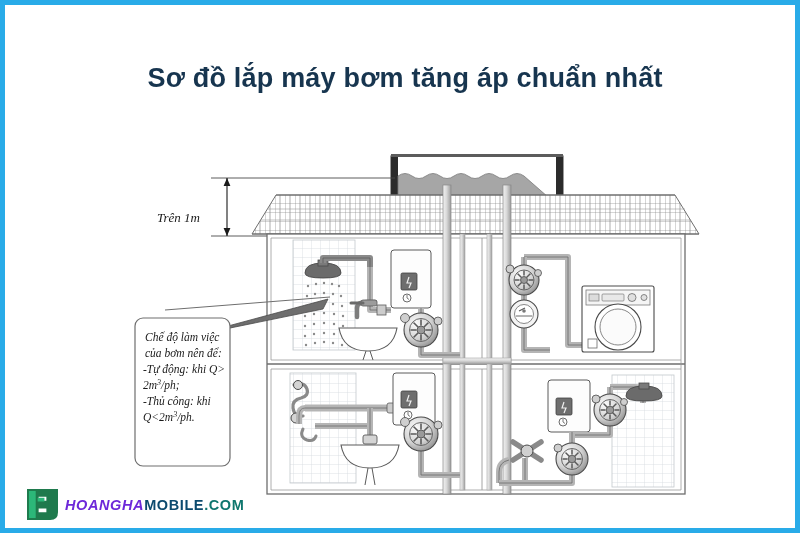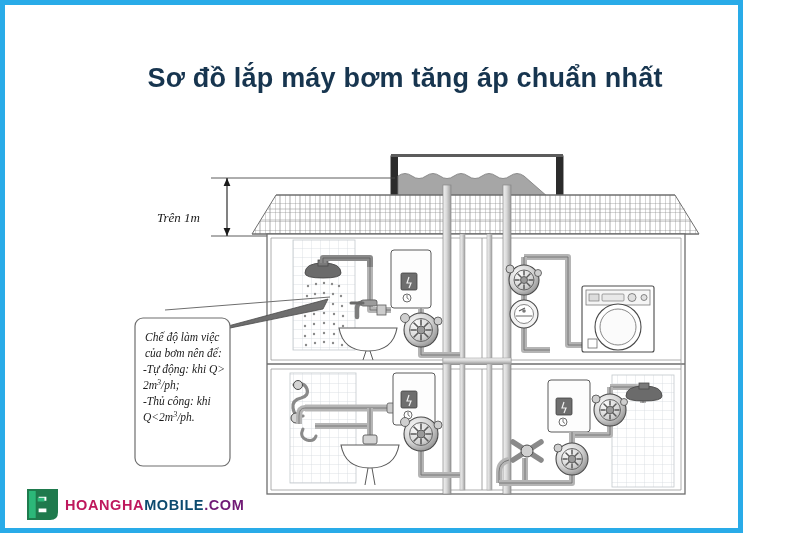--- a/index.html
+++ b/index.html
@@ -5,21 +5,21 @@
   html, body {
     margin: 0;
     padding: 0;
     background: #ffffff;
   }
   body {
     font-family: "Liberation Sans", sans-serif;
   }
   #page {
     position: relative;
-    width: 743px;
+    width: 800px;
     height: 533px;
     background: #ffffff;
     box-sizing: border-box;
     border: 5px solid #29abe8;
     overflow: hidden;
   }
   #title {
     position: absolute;
     left: 0;
     top: 58px;
@@ -62,23 +62,23 @@
     width: 31px;
     height: 31px;
     flex: none;
   }
   #logo-text {
     font-family: "Liberation Sans", sans-serif;
     font-size: 14.5px;
     font-weight: bold;
     letter-spacing: 0.6px;
   }
-  #logo-text .p1 { color: #be185d; }
+  #logo-text .p1 { color: #6d28d9; font-style: italic; }
   #logo-text .p2 { color: #0c4a6e; }
-  #logo-text .p3 { color: #701a75; }
+  #logo-text .p3 { color: #0f766e; }
 </style>
 </head>
 <body>
 
 <div id="page">
 
   <div id="title">Sơ đồ lắp máy bơm tăng áp chuẩn nhất</div>
 
   <svg id="diagram" viewBox="0 0 800 533" xmlns="http://www.w3.org/2000/svg">
     <defs>

